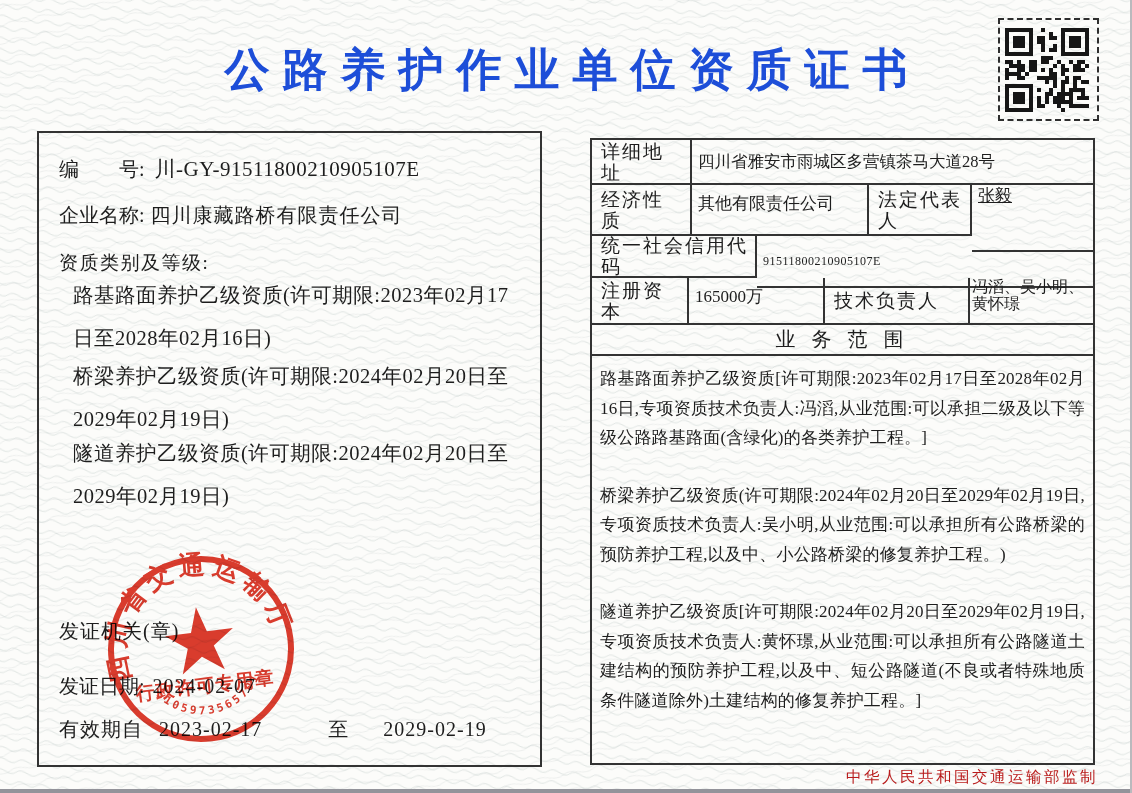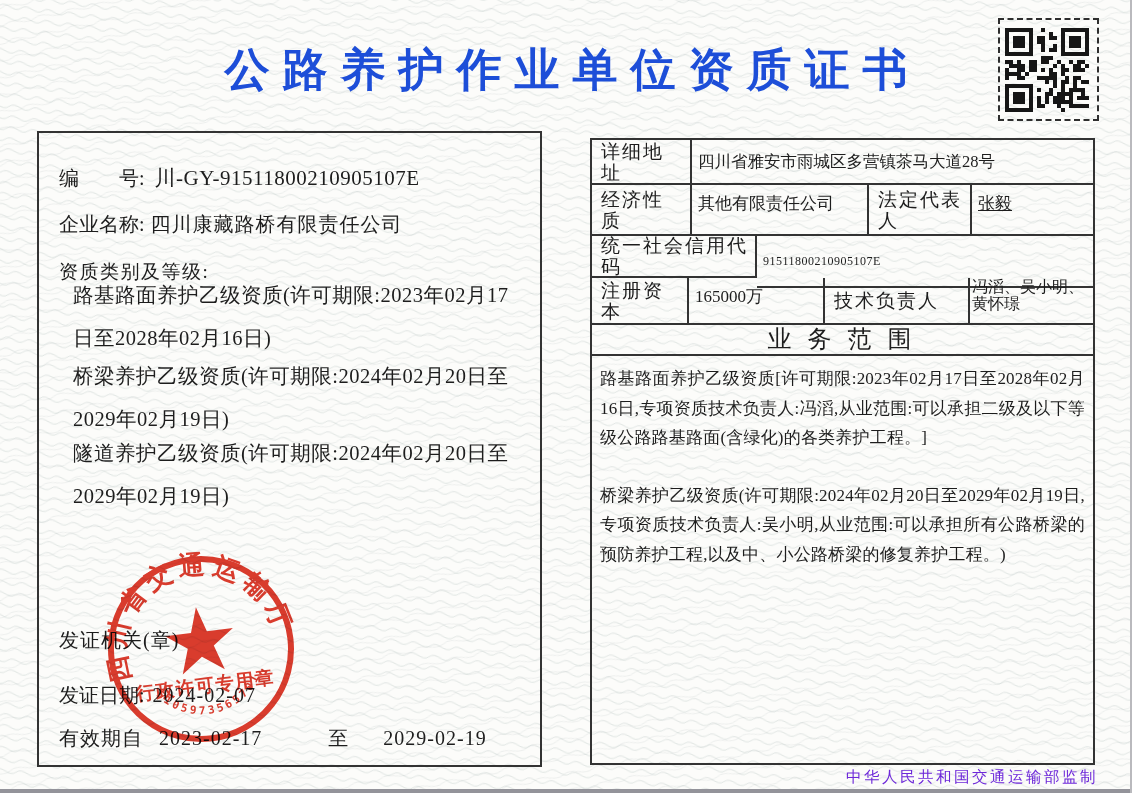--- a/index.html
+++ b/index.html
@@ -20,21 +20,21 @@
     color:#1d4ed8;z-index:2;
   }
   
   .qr-wrap{position:absolute;left:998px;top:18px;width:97px;height:99px;border:2px dashed #2e2e2e;z-index:2;}
   .qr-wrap svg{position:absolute;left:5px;top:8px;}
   
   .left-box{
     position:absolute;left:37px;top:131px;width:505px;height:636px;
     border:2px solid #333;box-sizing:border-box;z-index:1;
   }
-  .lrow{position:absolute;left:20px;right:4px;font-size:20px;line-height:42px;}
+  .lrow{position:absolute;left:20px;right:4px;font-size:20px;line-height:24px;}
   .lrow .lbl{white-space:pre;}
   .serial-row{top:24px;}
   .serial-row .val{margin-left:10px;font-size:21px;letter-spacing:.5px;}
   .company-row{top:70px;}
   .company-row .val{margin-left:6px;letter-spacing:1px;}
   .cat-heading{top:118px;font-size:19px;letter-spacing:1.5px;}
   .qual{position:absolute;left:34px;right:16px;font-size:20.5px;line-height:43px;letter-spacing:.5px;}
   .qual-1{top:141px;}
   .qual-2{top:222px;}
   .qual-3{top:299px;}
@@ -54,34 +54,34 @@
   .cell{position:absolute;box-sizing:border-box;display:flex;align-items:center;
         padding:2px 6px;font-size:17px;line-height:21px;}
   .cell.lbl{font-size:19px;letter-spacing:2px;padding-left:9px;}
   .bb{border-bottom:2px solid #333;}
   .br{border-right:2px solid #333;}
   .c-addr-l{left:0;top:0;width:100px;height:45px;}
   .c-addr-v{left:100px;top:0;right:0;height:45px;font-size:16.5px;}
   .c-eco-l{left:0;top:45px;width:100px;height:51px;}
   .c-eco-v{left:100px;top:45px;width:177px;height:51px;align-items:flex-start;padding-top:8px;}
   .c-rep-l{left:277px;top:45px;width:103px;height:51px;letter-spacing:0;font-size:19.5px;padding-left:6px;}
-  .c-rep-v{left:380px;top:45px;right:0;height:51px;align-items:flex-start;padding-top:8px;text-decoration:underline;}
+  .c-rep-v{left:380px;top:45px;right:0;height:67px;align-items:flex-start;padding-top:0;text-decoration:underline;}
   .c-code-l{left:0;top:96px;width:165px;height:42px;letter-spacing:1px;font-size:18.5px;}
   .c-code-v{left:165px;top:96px;right:0;height:52px;font-size:12px;letter-spacing:.5px;}
   .c-cap-l{left:0;top:138px;width:97px;height:47px;letter-spacing:.5px;}
   .c-cap-v{left:97px;top:138px;width:136px;height:47px;align-items:flex-start;padding-top:8px;}
   .c-tech-l{left:233px;top:138px;width:145px;height:47px;letter-spacing:1px;font-size:19.5px;}
   .c-tech-v{left:378px;top:138px;right:0;height:47px;font-size:16px;line-height:17px;
             align-items:flex-start;padding-top:0;padding-left:2px;}
   .c-scope-h{left:0;top:185px;right:0;height:31px;justify-content:center;
-             font-size:24px;letter-spacing:16px;padding-left:16px;}
+             font-size:20px;letter-spacing:16px;padding-left:16px;}
   .scope{position:absolute;left:0;top:216px;right:0;bottom:0;padding:8px 8px 0 8px;box-sizing:border-box;}
   .scope p{margin:0 0 28px 0;font-size:17px;line-height:29.5px;letter-spacing:.2px;text-align:justify;}
   
-  .footer{position:absolute;right:34px;top:767px;font-size:15.5px;letter-spacing:2.5px;color:#6d28d9;z-index:2;}
+  .footer{position:absolute;right:34px;top:767px;font-size:15.5px;letter-spacing:2.5px;color:#b91c1c;z-index:2;}
 </style>
 </head>
 <body>
 
 <div class="page">
 
   <svg class="bg" width="1132" height="793" aria-hidden="true">
     <defs>
       <pattern id="wave" width="44" height="11" patternUnits="userSpaceOnUse" patternTransform="rotate(7)">
         <path d="M0,5.5 C7,-1 15,12 22,5.5 C29,-1 37,12 44,5.5" fill="none" stroke="#9fb0ac" stroke-width="0.8" stroke-opacity="0.38"></path>
@@ -159,18 +159,19 @@
     <div class="cell lbl bb br c-cap-l">注册资本</div>
     <div class="cell bb br c-cap-v">165000万</div>
     <div class="cell lbl bb br c-tech-l">技术负责人</div>
     <div class="cell bb c-tech-v">冯滔、吴小明、黄怀璟</div>
 
     <div class="cell bb c-scope-h">业务范围</div>
 
     <div class="scope">
       <p>路基路面养护乙级资质[许可期限:2023年02月17日至2028年02月16日,专项资质技术负责人:冯滔,从业范围:可以承担二级及以下等级公路路基路面(含绿化)的各类养护工程。]</p>
       <p>桥梁养护乙级资质(许可期限:2024年02月20日至2029年02月19日,专项资质技术负责人:吴小明,从业范围:可以承担所有公路桥梁的预防养护工程,以及中、小公路桥梁的修复养护工程。)</p>
+      <p>隧道养护乙级资质[许可期限:2024年02月20日至2029年02月19日,专项资质技术负责人:黄怀璟,从业范围:可以承担所有公路隧道土建结构的预防养护工程,以及中、短公路隧道(不良或者特殊地质条件隧道除外)土建结构的修复养护工程。]</p>
     </div>
   </div>
 
   <div class="footer">中华人民共和国交通运输部监制</div>
 
 </div>
 
 </body></html>

